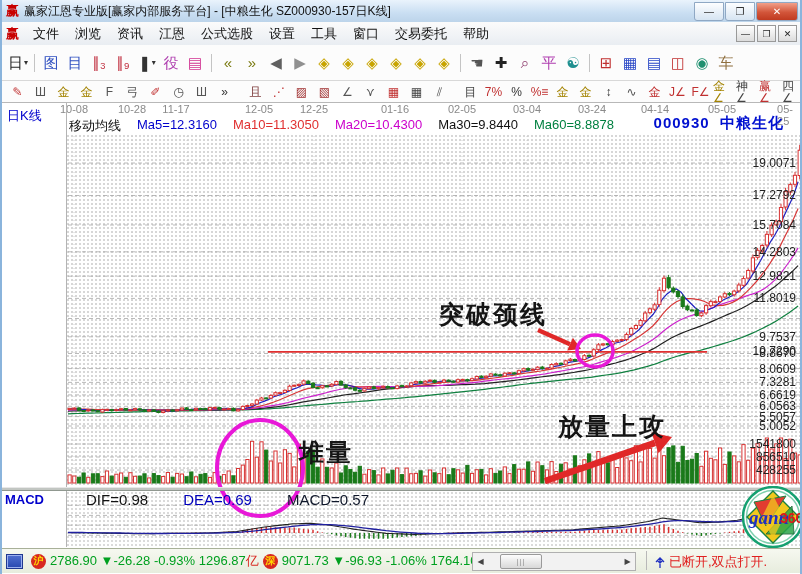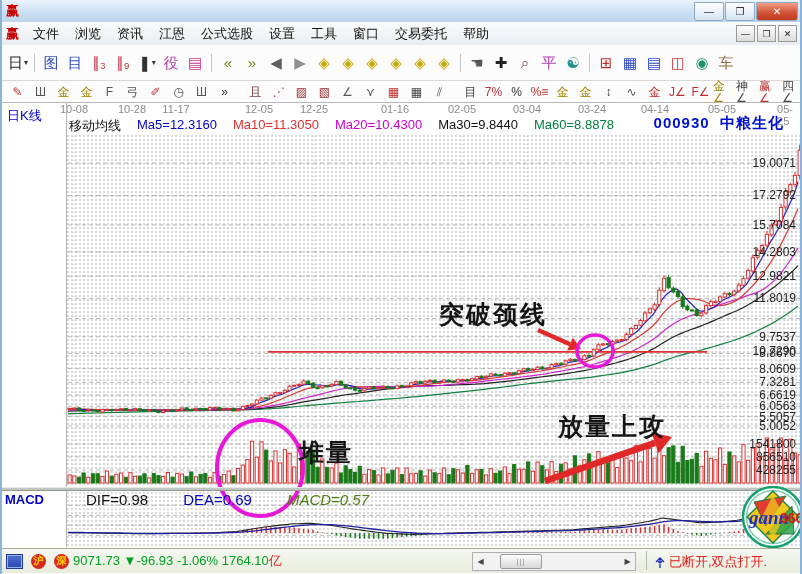--- a/index.html
+++ b/index.html
@@ -50,20 +50,21 @@
   #sb-divider{position:absolute;left:644px;top:2px;width:1px;height:19px;background:#b8b8b8;}
   #conn{position:absolute;left:652px;top:4px;display:flex;align-items:center;color:#e02020;font-size:13px;white-space:nowrap;}
 </style>
 </head>
 <body>
 
 <div id="window">
 
   <div id="titlebar">
     <span id="title-logo">赢</span>
+    <span>赢家江恩专业版[赢家内部服务平台] - [中粮生化  SZ000930-157日K线]</span>
     <span id="win-btns">
       <span class="wbtn">—</span>
       <span class="wbtn">❐</span>
       <span class="wbtn close">✕</span>
     </span>
   </div>
 
   <div id="menubar">
     <span id="menu-logo">赢</span>
     <span id="menubar-items" style="display:flex;">
@@ -896,21 +897,21 @@
       <div class="tick" style="top: 463px;">428255</div>
       <div class="tick" style="top: 498.289px;">1.57</div>
       <div class="tick" style="top: 508.35px;">1.00</div>
       <div class="tick" style="top: 518.234px;">0.44</div>
       <div class="tick" style="top: 528.294px;">-0.13</div>
     </div>
   <div class="ovl" id="macd-label">MACD</div>
   <div class="ovl" id="macd-legend">
       <span style="color: rgb(17, 17, 17);">DIF=0.98</span>
       <span style="color: rgb(0, 0, 187);">DEA=0.69</span>
-      <span style="color: #4d7c0f; font-style: italic;">MACD=0.57</span>
+      <span style="color: #0f172a;">MACD=0.57</span>
     </div>
 
   <div id="sepband"></div>
 
   <div class="anno" id="anno-breakout" style="left: 437px; top: 298px;">突破颈线</div>
   <div class="anno" id="anno-volume" style="left: 297px; top: 436px;">堆量</div>
   <div class="anno" id="anno-attack" style="left: 556px; top: 410px;">放量上攻</div>
 
   <div id="gannlogo">
     <svg width="62" height="62" viewBox="0 0 62 62">
@@ -922,20 +923,21 @@
       <polygon points="31,9 42,31 31,53 20,31" fill="#f2c81e" opacity="0.75"></polygon>
       <text x="7" y="38" font-size="19" font-style="italic" font-weight="bold" fill="#2030c0" font-family="Liberation Serif,serif">gann</text>
       <text x="38" y="37" font-size="14" font-weight="bold" fill="#e01818" font-family="Liberation Sans,sans-serif">360</text>
     </svg>
   </div>
 
   <div id="statusbar">
     <span class="grid-ic"></span>
     <span id="status-indices" style="display:flex;align-items:center;">
         <span class="badge">沪</span>
+        <span class="idx">2786.90 ▼-26.28 -0.93% 1296.87<span class="yi">亿</span></span>
         <span class="badge">深</span>
         <span class="idx">9071.73 ▼-96.93 -1.06% 1764.10<span class="yi">亿</span></span>
       </span>
     <span id="sb-scroll">
       <span class="sarrow">◀</span>
       <span id="sthumb">|||</span>
       <span class="sarrow" style="margin-left:auto;">▶</span>
     </span>
     <span id="sb-divider"></span>
     <span id="conn">

